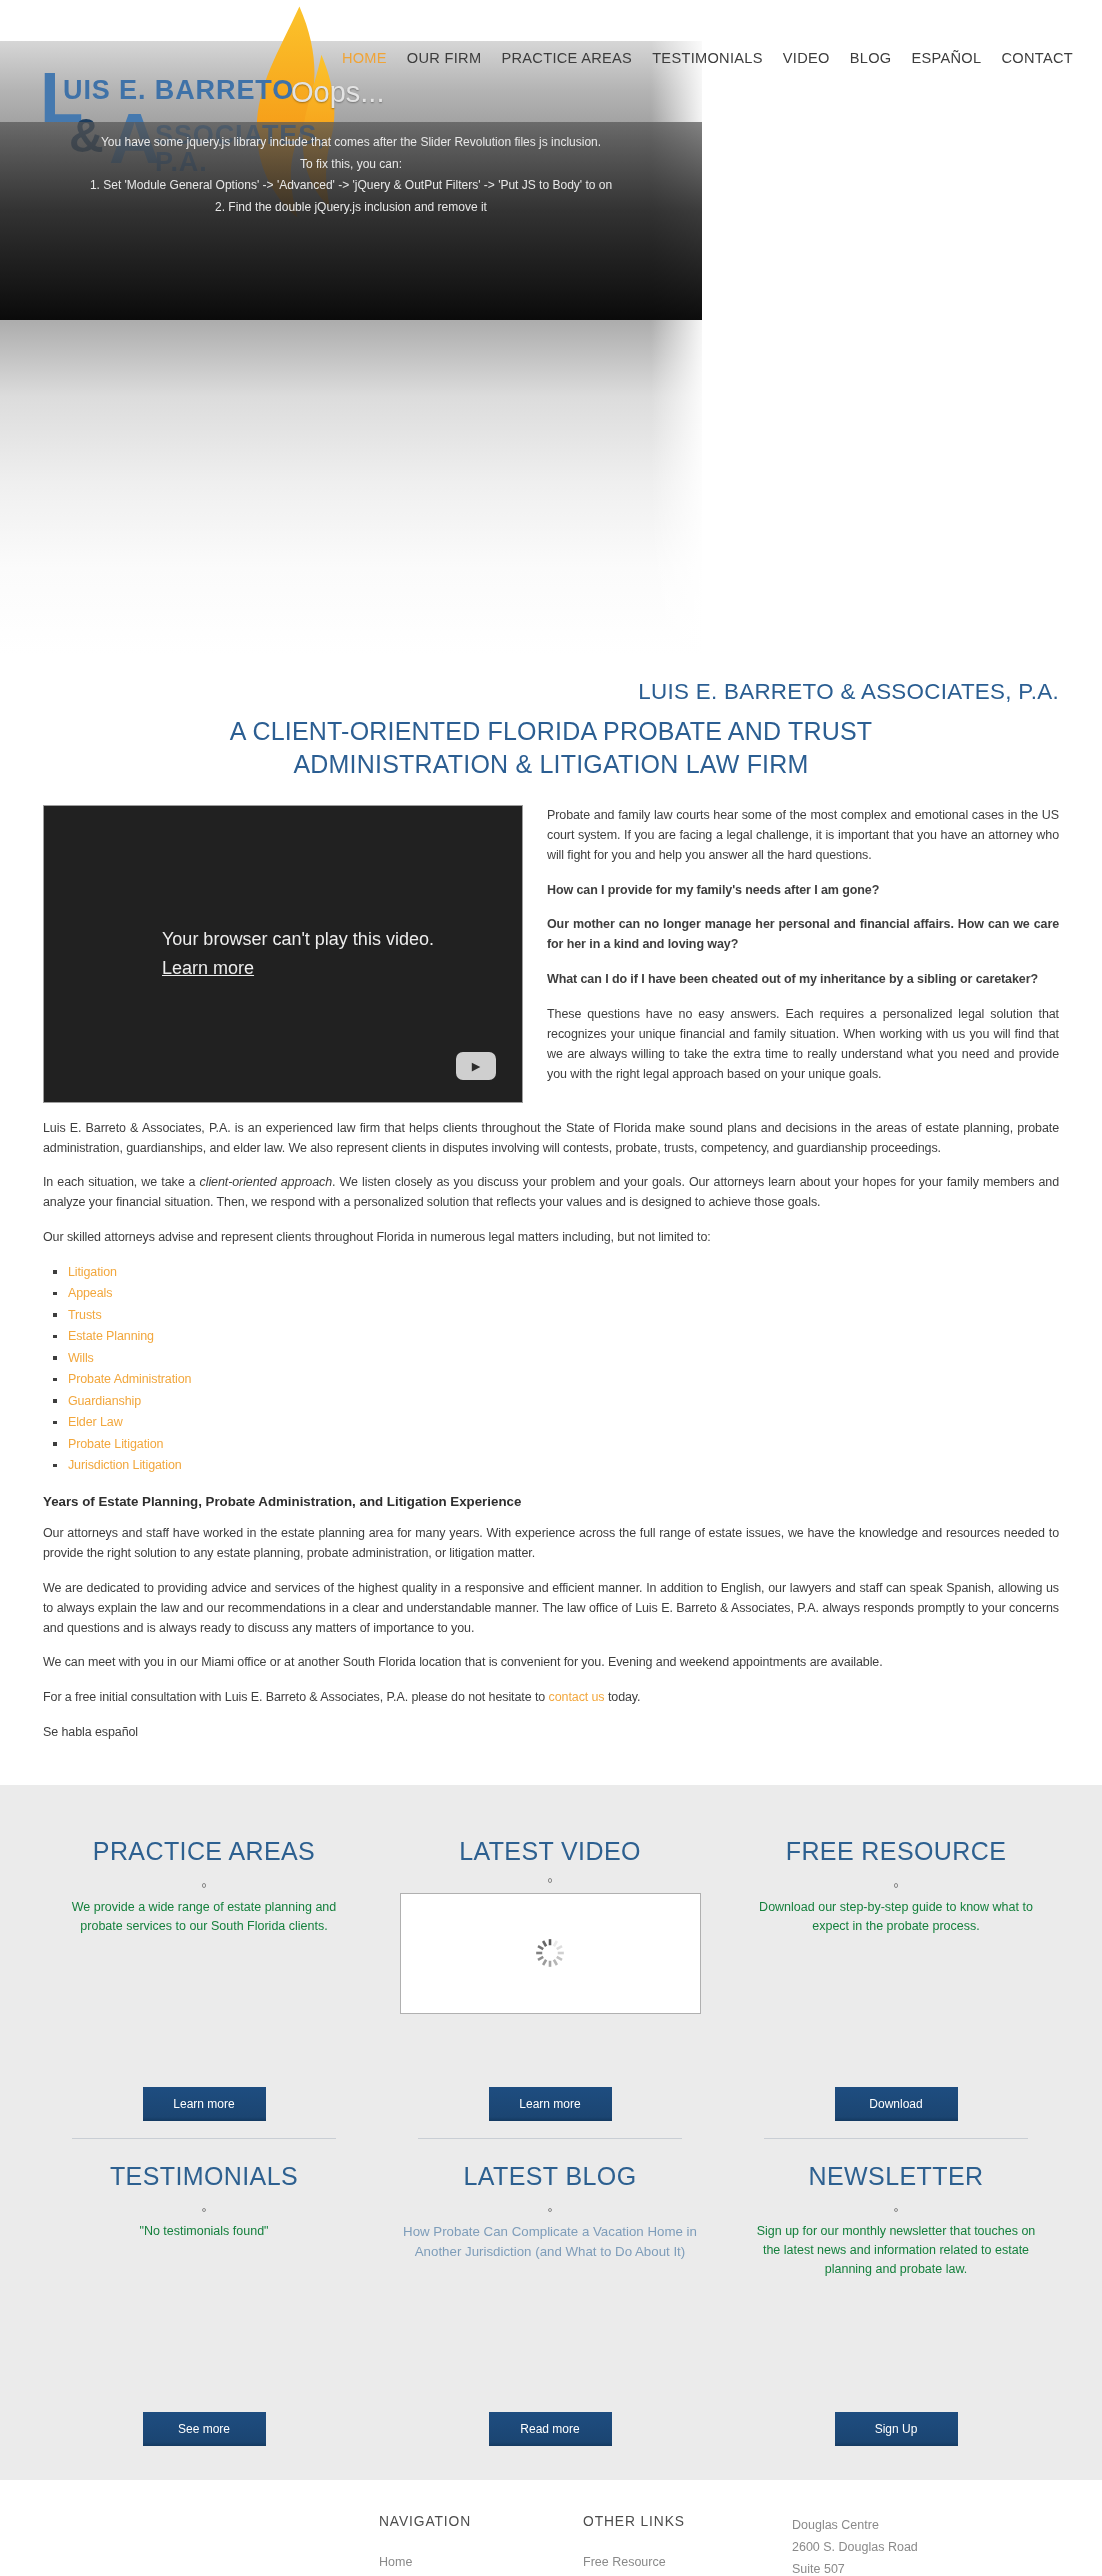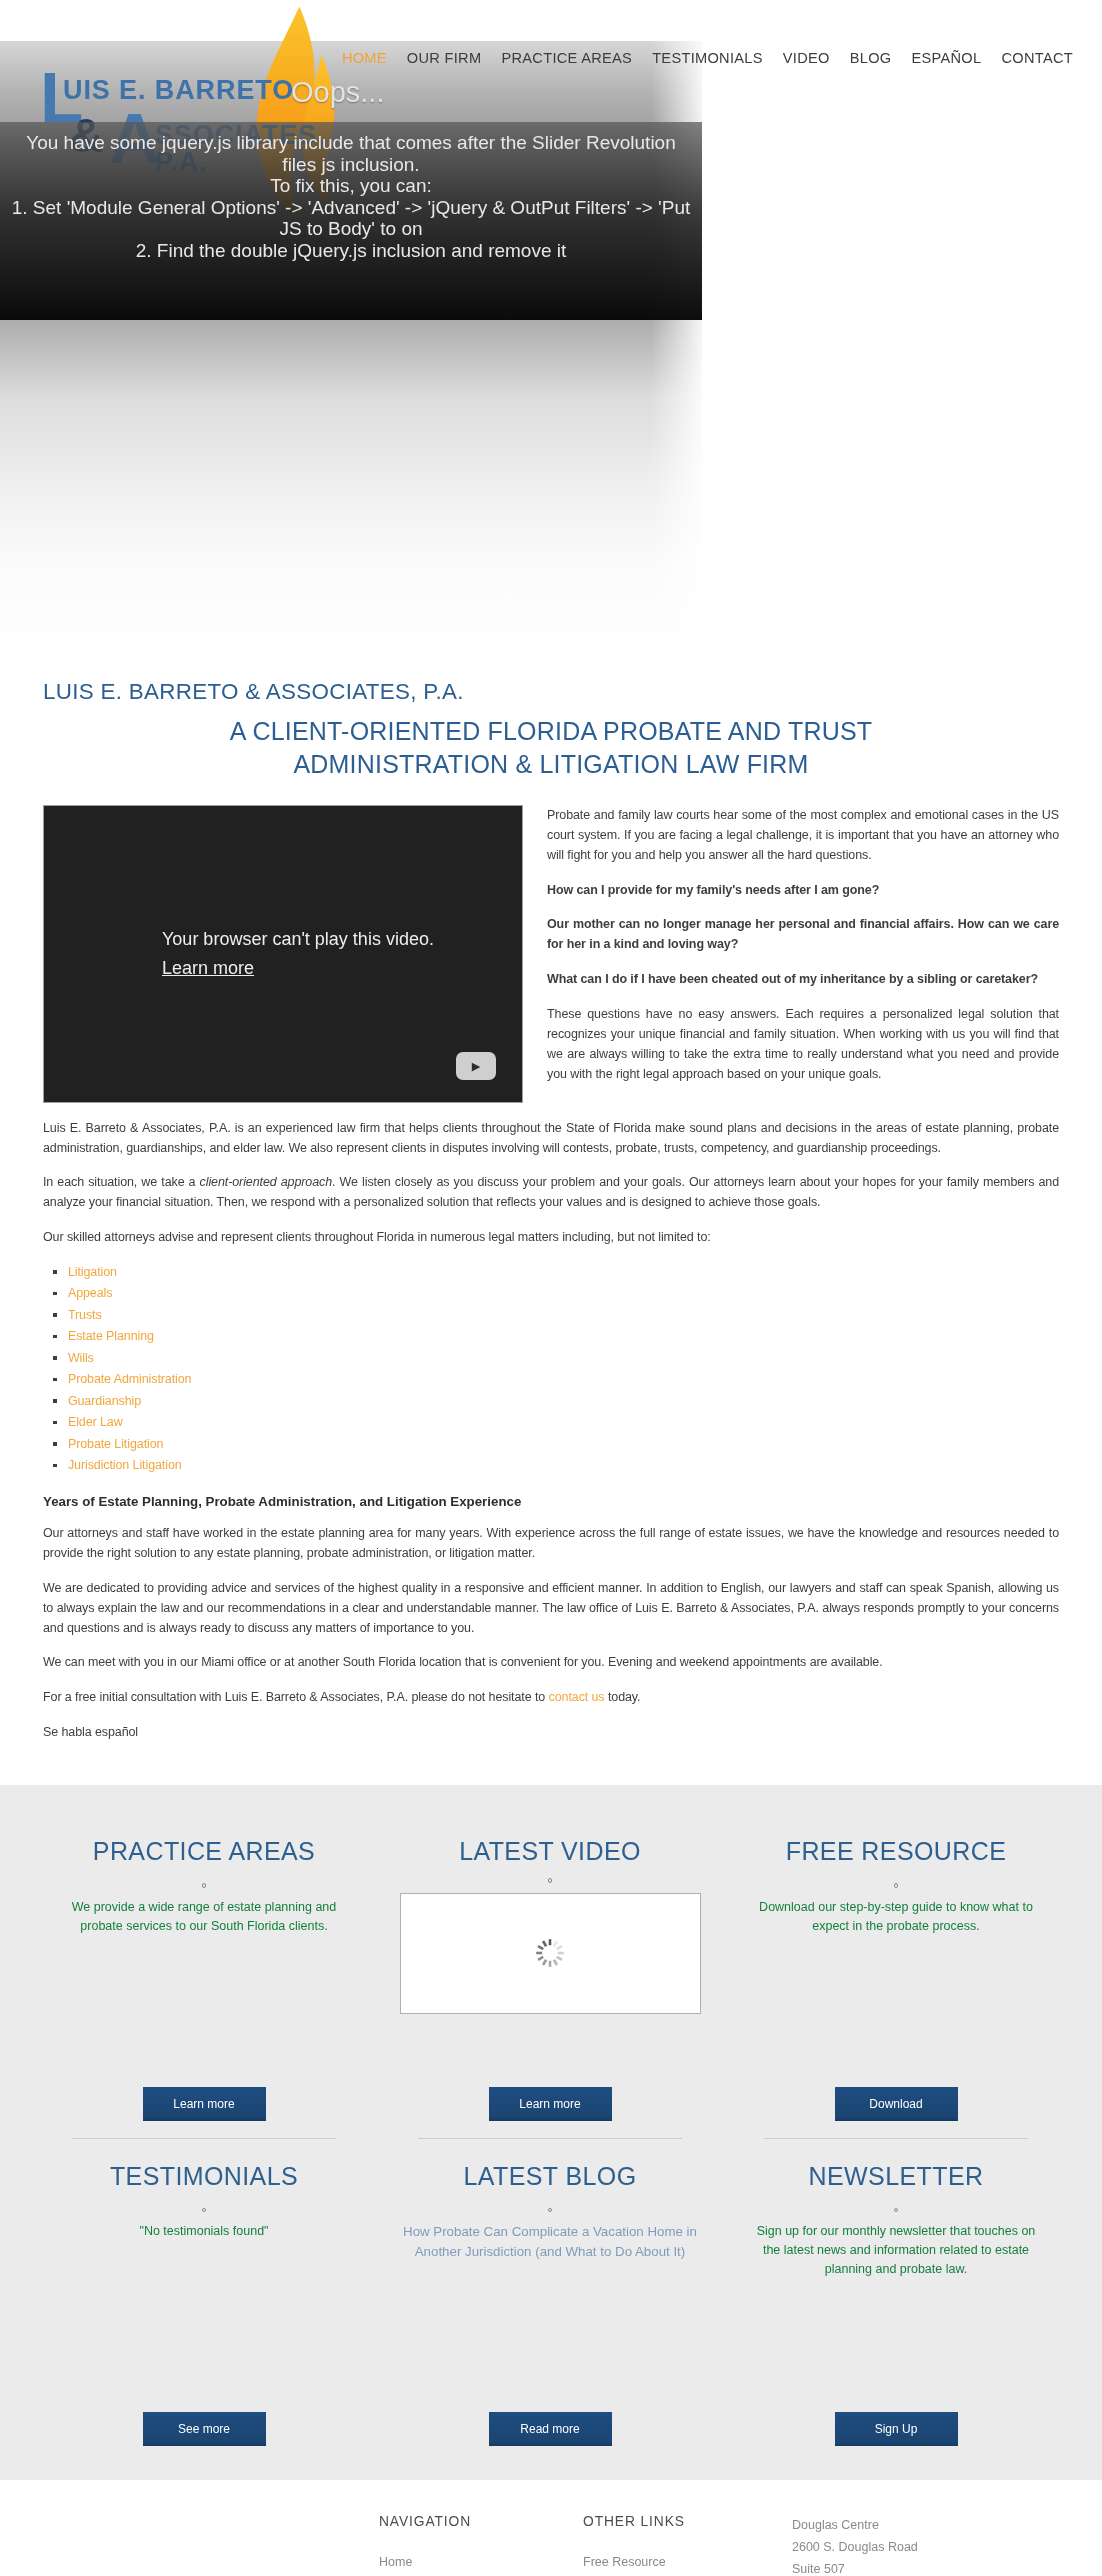--- a/index.html
+++ b/index.html
@@ -25,26 +25,26 @@
   .logo .big-a { left:69px; top:48px; font-size:71px; color:#4579af; }
   .logo .ssoc  { left:115px; top:67px; font-size:27px; letter-spacing:0.9px; }
 
   .flame { position:absolute; left:251px; top:5.2px; width:88px; height:214px; z-index:2; }
 
   .oops { position:absolute; left:291px; top:76px; z-index:4; font-size:29px; color:#e3e3e3;
     text-shadow:0 0.9px 1.7px rgba(0,0,0,.35); }
 
   .rev-error { position:absolute; left:0; top:122px; width:702px; height:198px; z-index:3;
     background:linear-gradient(180deg,rgba(86,86,86,.72) 0%,rgba(40,40,40,.9) 45%,rgba(5,5,5,.97) 100%);
-    color:#e8e8e8; font-size:19px; line-height:21.5px; text-align:center; padding:10.3px 8.6px 0 8.6px; }
+    color:#e8e8e8; font-size:12px; line-height:21.5px; text-align:center; padding:10.3px 8.6px 0 8.6px; }
   .rev-error div { margin-bottom:0; }
 
   
   .main { width:1102px; padding:12px 43px 29px 43px; }
-  .main h1 { text-align:left; color:#2b5e92; font-size:22.4px; font-weight:400; letter-spacing:0.3px; margin:12px 0 10.3px; }
+  .main h1 { text-align:right; color:#2b5e92; font-size:22.4px; font-weight:400; letter-spacing:0.3px; margin:12px 0 10.3px; }
   .main h2 { text-align:center; color:#2b5e92; font-size:25px; font-weight:400; letter-spacing:0.2px;
     line-height:33px; max-width:861px; margin:0 auto 24px; }
 
   .cols { display:flex; gap:24px; align-items:flex-start; }
   .video-box { position:relative; flex:0 0 480px; height:298px; background:#212121; border:1.7px solid #9e9e9e; cursor:pointer; }
   .video-msg { position:absolute; left:118px; top:119px; color:#eeeeee; font-size:18px; line-height:29px; }
   .video-msg a { color:#eeeeee; text-decoration:underline; cursor:pointer; }
   .play-btn { position:absolute; right:26px; bottom:22.4px; width:40px; height:27.6px; background:#cfcfcf;
     border-radius:6.9px; display:flex; align-items:center; justify-content:center; cursor:pointer;
     color:#2c2c2c; font-size:11.2px; }

